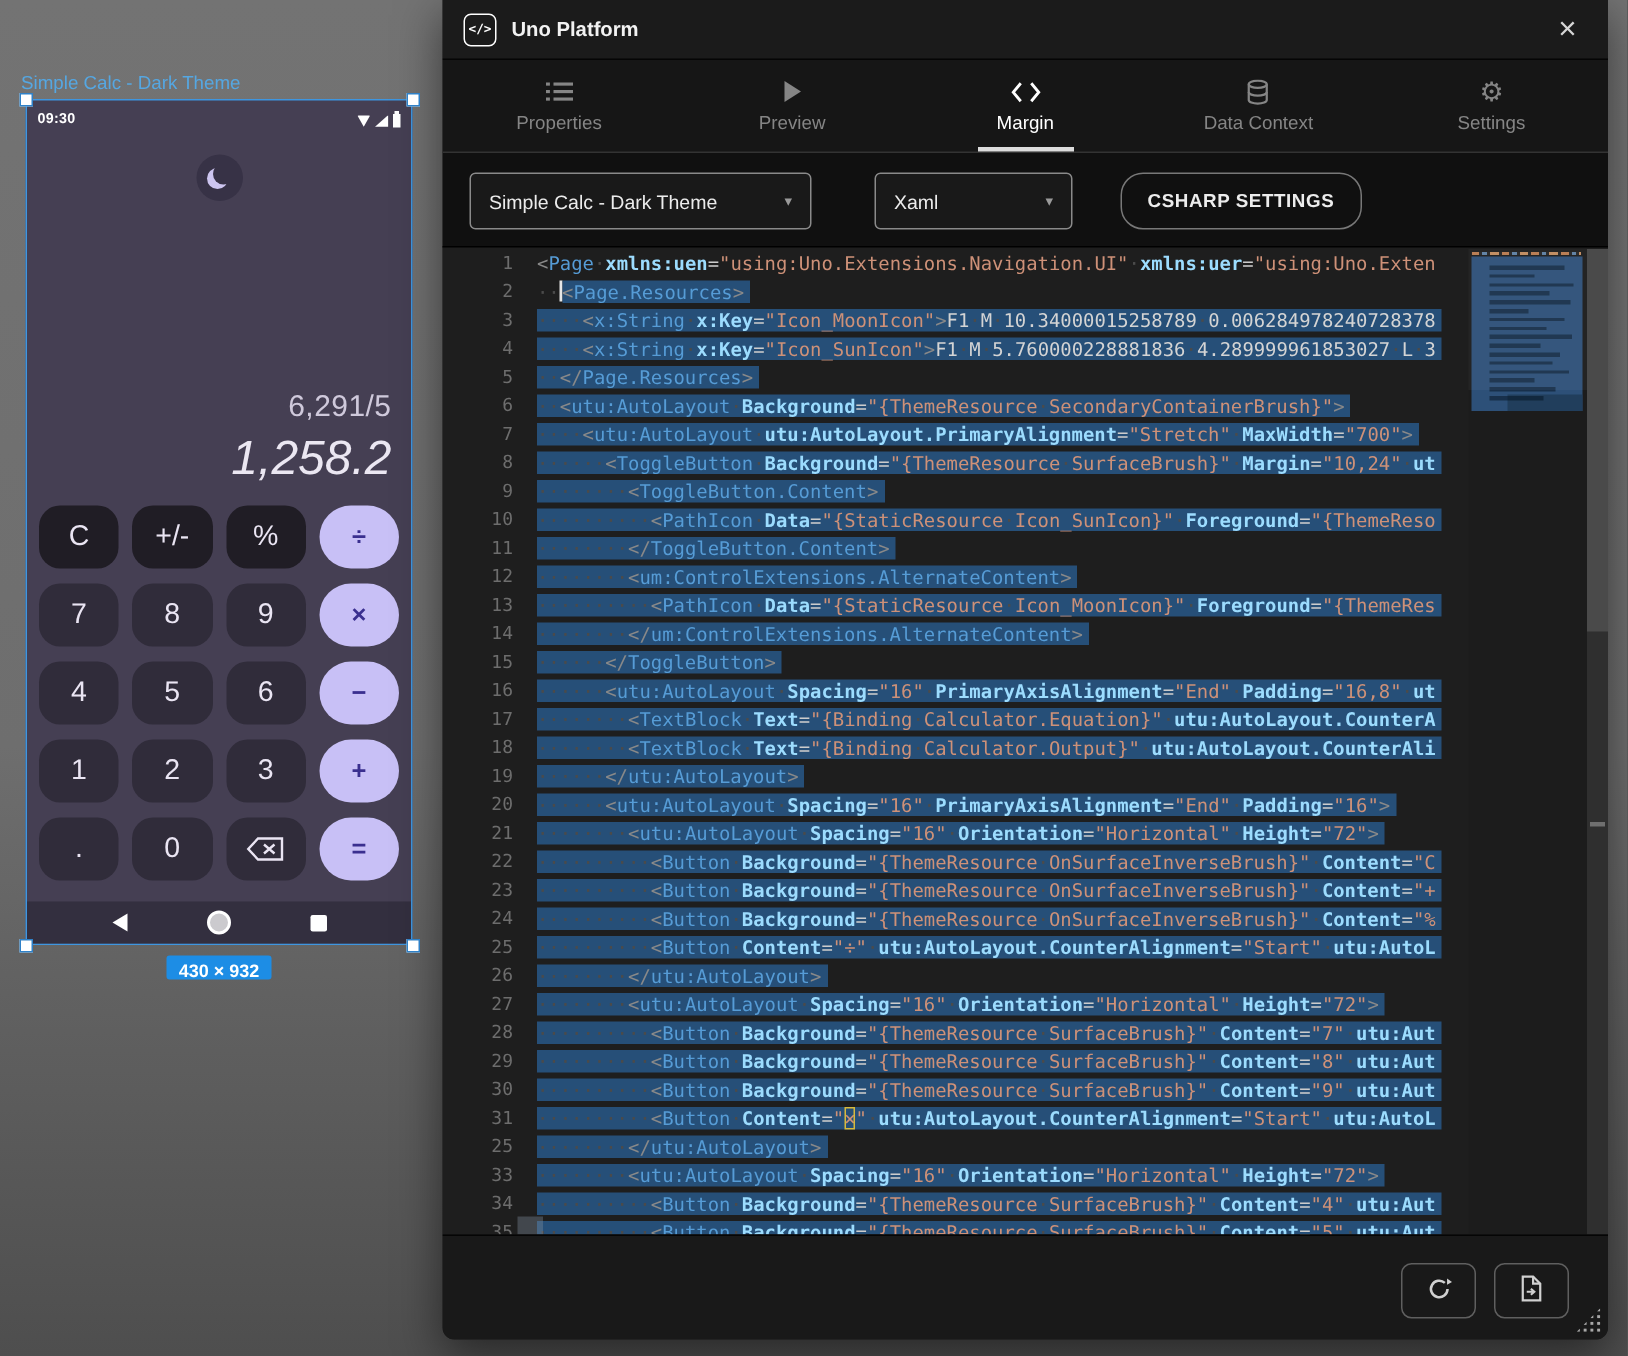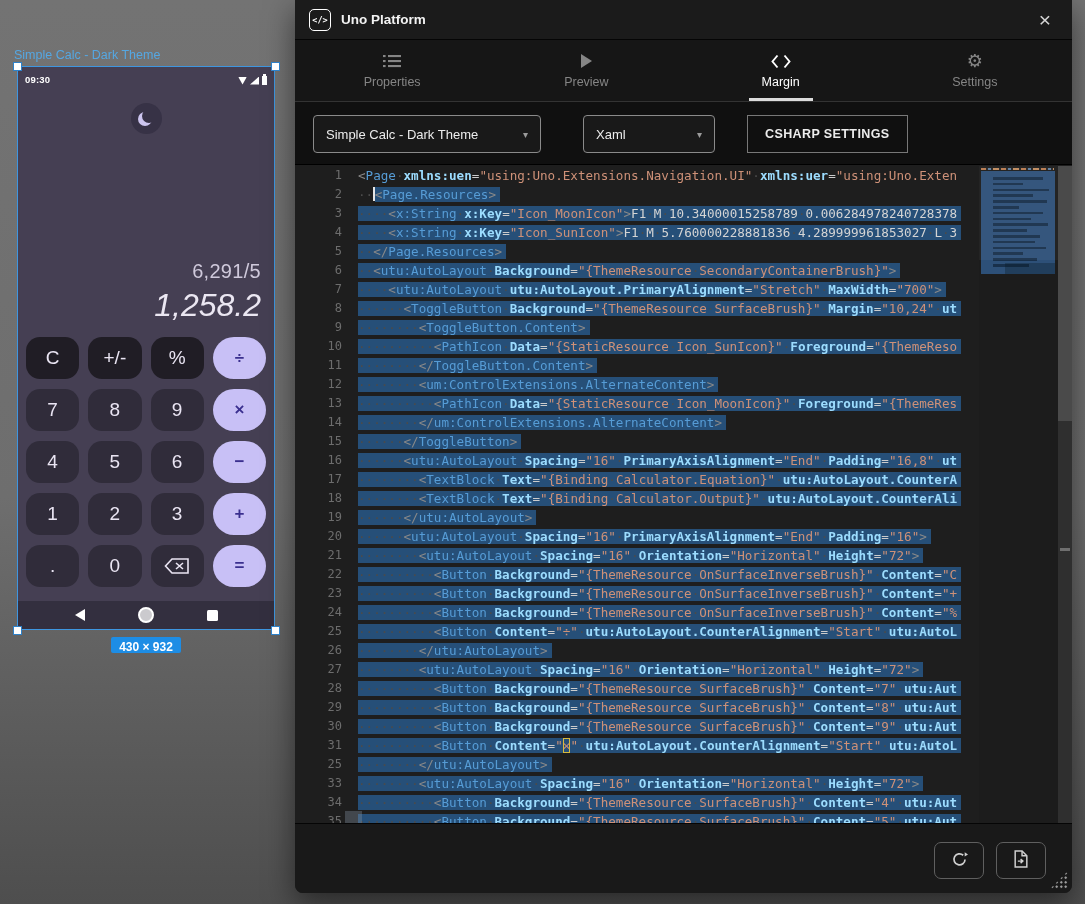--- a/index.html
+++ b/index.html
@@ -53,21 +53,21 @@
   .tab.active::after{content:"";position:absolute;bottom:0;left:50%;transform:translateX(-50%);width:64px;height:3px;background:#dcdcdc;}
   .tabicon{height:18px;display:flex;align-items:center;justify-content:center;}
   .tablabel{font-size:12.5px;}
   .controls{height:62px;background:#101010;border-bottom:1px solid #000;position:relative;}
   .select{position:absolute;top:13px;height:38px;background:#191919;border:1px solid #8a8a8a;border-radius:4px;
           display:flex;align-items:center;padding:0 12px;color:#ececec;font-size:13px;box-sizing:border-box;}
   .caret{margin-left:auto;color:#9a9a9a;font-size:10px;padding-left:14px;}
   .sel-page{left:18px;width:228px;}
   .sel-format{left:288px;width:132px;}
   .btn-outline{position:absolute;top:13px;left:452px;height:38px;padding:0 17px;background:transparent;
-               border:1px solid #787878;border-radius:0;color:#ececec;font-family:"Liberation Sans",sans-serif;
+               border:1px solid #787878;border-radius:15px;color:#ececec;font-family:"Liberation Sans",sans-serif;
                font-size:12.5px;font-weight:bold;letter-spacing:.4px;display:flex;align-items:center;}
   
   .editor{position:absolute;left:0;top:164px;width:777px;height:659px;background:#1e1e1e;border-top:1px solid #000;box-sizing:border-box;}
   .lines{position:absolute;left:0;top:1px;right:93px;bottom:0;overflow:hidden;}
   .line{display:flex;height:19px;line-height:19px;font-family:"DejaVu Sans Mono",monospace;font-size:12.6px;white-space:pre;}
   .ln{flex:none;width:47px;text-align:right;padding-right:16px;color:#6d6d6d;font-size:12px;}
   .lc{flex:1;overflow:hidden;}
   .selw{background:#264f78;padding-right:4px;}
   .cursor{display:inline-block;width:1.5px;height:14px;background:#e6e6e6;vertical-align:-2px;}
   .c-ws{color:#4b4b4b;}
@@ -201,20 +201,30 @@
         <div class="tab active">
           <span class="tabicon">
             <svg width="20" height="15" viewBox="0 0 20 15">
               <path d="M6.5 1.5 L1.5 7.5 L6.5 13.5 M13.5 1.5 L18.5 7.5 L13.5 13.5" fill="none" stroke="currentColor" stroke-width="1.9"></path>
             </svg>
           </span>
           <span class="tablabel">Margin</span>
         </div>
         <div class="tab">
           <span class="tabicon">
+            <svg width="15" height="17" viewBox="0 0 15 17">
+              <ellipse cx="7.5" cy="3.2" rx="6" ry="2.4" fill="none" stroke="currentColor" stroke-width="1.5"></ellipse>
+              <path d="M1.5 3.2 V13.6 c0 1.35 2.7 2.4 6 2.4 s6-1.05 6-2.4 V3.2" fill="none" stroke="currentColor" stroke-width="1.5"></path>
+              <path d="M1.5 8.4 c0 1.35 2.7 2.4 6 2.4 s6-1.05 6-2.4" fill="none" stroke="currentColor" stroke-width="1.5"></path>
+            </svg>
+          </span>
+          <span class="tablabel">Data Context</span>
+        </div>
+        <div class="tab">
+          <span class="tabicon">
             <span style="font-size:18px;line-height:1;">⚙</span>
           </span>
           <span class="tablabel">Settings</span>
         </div>
       </nav>
 
     <div class="controls">
       <div class="select sel-page">
         <span>Simple Calc - Dark Theme</span>
         <span class="caret">▾</span>

